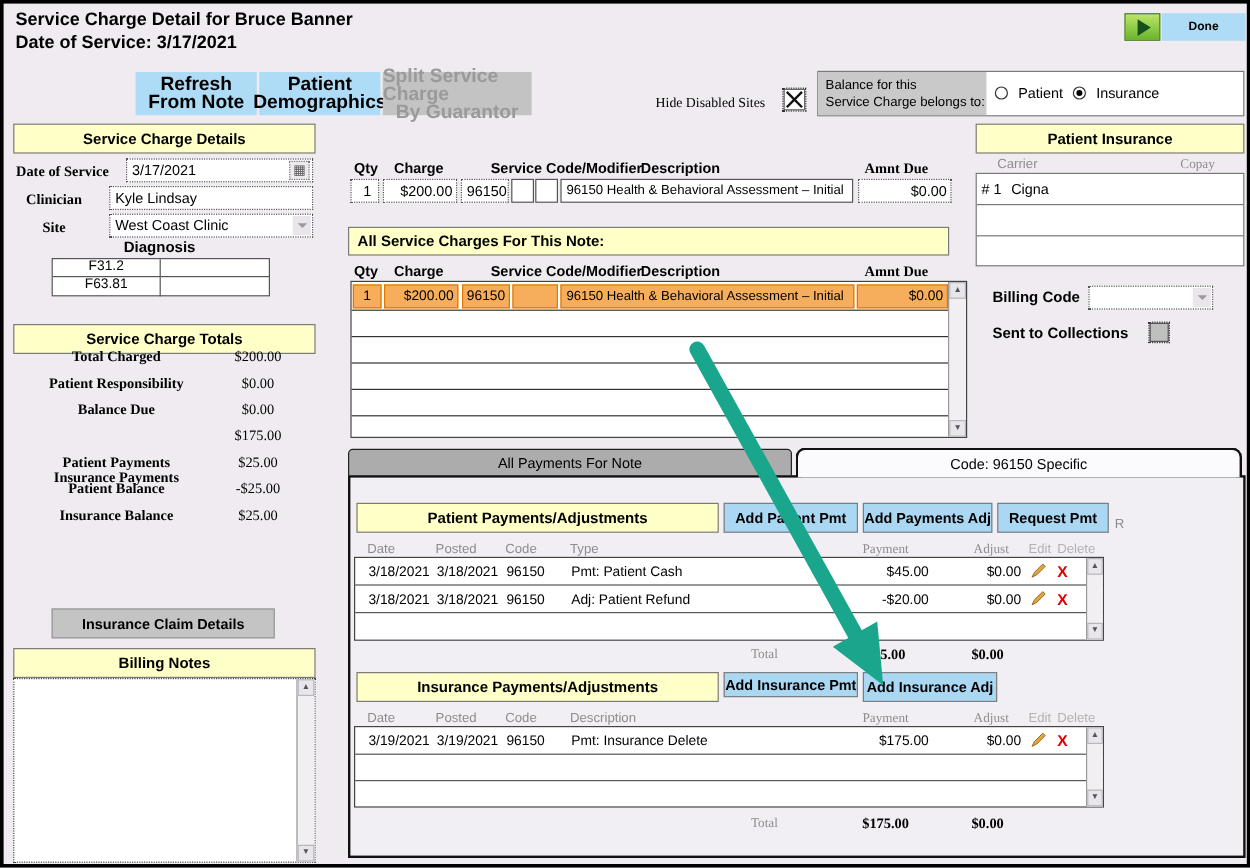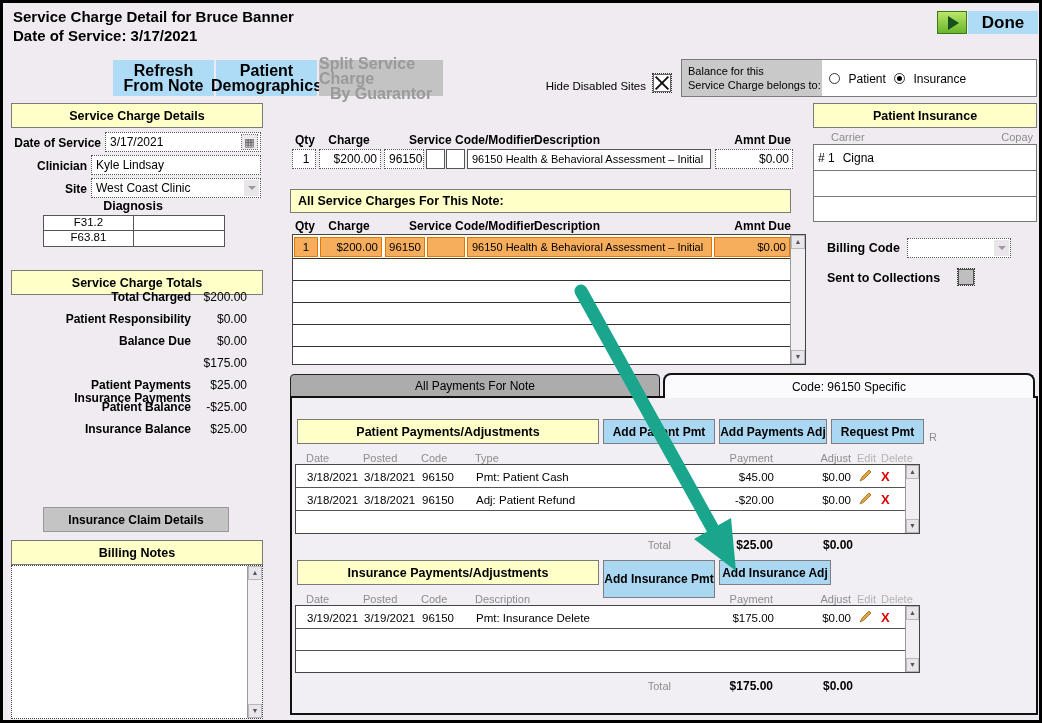--- a/index.html
+++ b/index.html
@@ -5,21 +5,21 @@
   html,body{margin:0;padding:0;background:#555;}
   *{box-sizing:border-box;}
   #win{
     position:relative; width:1042px; height:723px;
     background:#EFEBF1; border:3px solid #000;
     font-family:"Liberation Sans","DejaVu Sans",sans-serif;
     color:#000; overflow:hidden;
   }
   .ab{position:absolute;}
   .bld{font-weight:bold;}
-  .rt{text-align:right;}
+  .rt{text-align:center;font-family:Liberation Serif, serif;}
   .ct{text-align:center;}
   .yh{background:#FFFFC8;border:1px solid #7a7a7a;font-weight:bold;font-size:12.5px;display:flex;align-items:center;justify-content:center;}
   .yh.left{justify-content:flex-start;padding-left:7px;}
   .bluebtn{background:#AEDCF6;display:flex;flex-direction:column;align-items:center;justify-content:center;font-weight:bold;font-size:16px;line-height:15px;cursor:default;}
   .pbtn{background:#AAD7F2;border:1px solid #7e7e7e;font-weight:bold;font-size:12px;display:flex;align-items:center;justify-content:center;}
   .graybtn{background:#C4C4C4;border:1px solid #979797;font-weight:bold;font-size:12px;display:flex;align-items:center;justify-content:center;}
   .field{background:#fff;border:1px dotted #555;font-size:12px;display:flex;align-items:center;padding-left:4px;}
   .glab{font-size:11px;color:#8d8d8d;}
   .lab12{font-size:12px;font-weight:bold;}
   .cell{position:absolute;font-size:11.5px;display:flex;align-items:center;}
@@ -46,21 +46,21 @@
 <body>
 
 <div id="win">
 
   <div class="ab bld" style="left:10px;top:5px;font-size:15px;">Service Charge Detail for Bruce Banner</div>
   <div class="ab bld" style="left:10px;top:24px;font-size:15px;">Date of Service: 3/17/2021</div>
 
   <div class="ab" style="left:934px;top:8px;width:30px;height:23px;background:linear-gradient(#BCE56A,#69B52B);border:1px solid #3a7a12;">
     <span class="ab" style="left:10px;top:4px;width:0;height:0;border-left:11px solid #174f1d;border-top:7px solid transparent;border-bottom:7px solid transparent;"></span>
   </div>
-  <div class="ab bluebtn" style="left:965px;top:8px;width:70px;height:23px;font-size:17px;">Done</div>
+  <div class="ab bluebtn" style="left:965px;top:8px;width:70px;height:23px;font-size:10px;">Done</div>
 
   <div class="ab bluebtn" style="left:110px;top:57px;width:101px;height:36px;">
     <span>Refresh</span>
     <span>From Note</span>
   </div>
   <div class="ab bluebtn" style="left:213px;top:57px;width:101px;height:36px;">
     <span>Patient</span>
     <span>Demographics</span>
   </div>
   <div class="ab bluebtn" style="left:316px;top:57px;width:124px;height:36px;background:#C3C3C3;color:#9a9a9a;">
@@ -249,21 +249,21 @@
       <div class="sbtn">▲</div>
       <div class="strack"></div>
       <div class="sbtn">▼</div>
     </div>
   </div>
   <div class="ab glab rt" style="left:600px;top:536px;width:68px;z-index:4;">Total</div>
   <div class="ab rt bld" style="left:700px;top:535px;width:70px;font-size:12px;z-index:4;">$25.00</div>
   <div class="ab rt bld" style="left:790px;top:535px;width:60px;font-size:12px;z-index:4;">$0.00</div>
 
   <div class="ab yh" style="left:294px;top:557px;width:302px;height:25px;z-index:4;">Insurance Payments/Adjustments</div>
-  <div class="ab pbtn" style="left:600px;top:557px;width:112px;height:38px;z-index:4;">Add Insurance Pmt</div>
+  <div class="ab pbtn" style="left:600px;top:557px;width:112px;height:21px;z-index:4;">Add Insurance Pmt</div>
   <div class="ab pbtn" style="left:716px;top:557px;width:112px;height:25px;z-index:4;">Add Insurance Adj</div>
 
   <div class="ab glab" style="left:303px;top:590px;z-index:4;">Date</div>
   <div class="ab glab" style="left:360px;top:590px;z-index:4;">Posted</div>
   <div class="ab glab" style="left:418px;top:590px;z-index:4;">Code</div>
   <div class="ab glab" style="left:472px;top:590px;z-index:4;">Description</div>
   <div class="ab glab rt" style="left:700px;top:590px;width:70px;z-index:4;">Payment</div>
   <div class="ab glab rt" style="left:798px;top:590px;width:50px;z-index:4;">Adjust</div>
   <div class="ab glab" style="left:854px;top:590px;color:#b3b3b3;z-index:4;">Edit</div>
   <div class="ab glab" style="left:878px;top:590px;color:#b3b3b3;z-index:4;">Delete</div>

